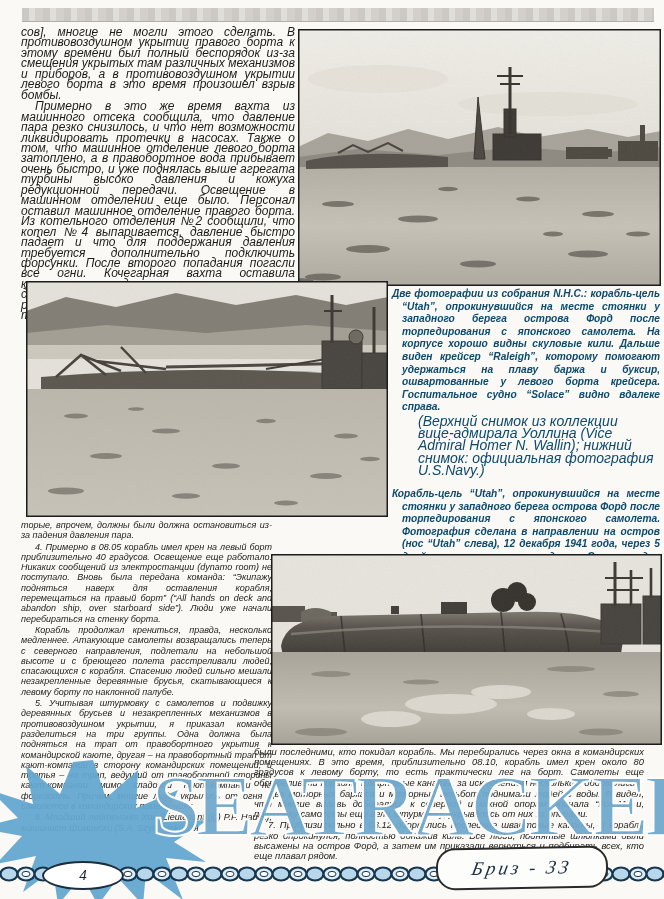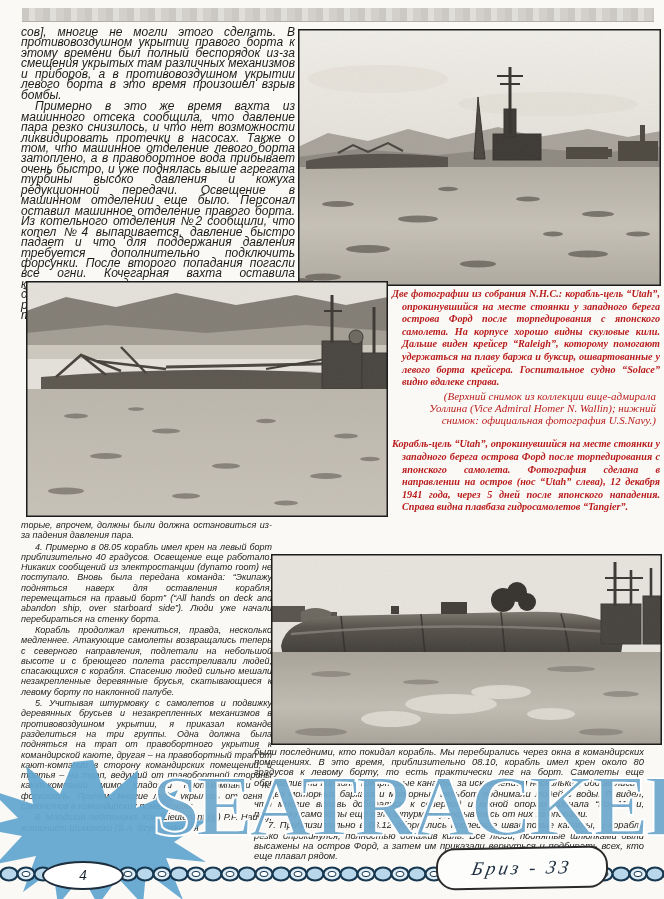--- a/index.html
+++ b/index.html
@@ -11,24 +11,24 @@
     opacity:.75;border-bottom:1px solid #9a978f;}
   
   .bt{position:absolute;text-align:justify;font-style:italic;color:#1d1b18;}
   .bt p{margin:0 0 1px 0;text-indent:14px;}
   .bt p.noind{text-indent:0;}
   .col1{left:21px;top:27px;width:274px;font-size:12px;line-height:10.45px;}
   .col2{left:21px;top:520px;width:251px;font-size:9px;line-height:10.3px;}
   .botcol{left:254px;top:747px;width:390px;font-size:9.4px;line-height:10.2px;}
   
   .caps{position:absolute;left:392px;top:288px;width:268px;
-        font-family:Liberation Serif, serif;color:#b91c1c;}
+        font-family:Liberation Sans, sans-serif;color:#0c4a6e;}
   .caps .main{font-weight:bold;font-style:italic;font-size:10.2px;line-height:12.6px;
         text-align:justify;margin:0;padding-left:10px;text-indent:-10px;}
-  .caps .credit{font-style:italic;font-size:11px;line-height:12.2px;text-align:right;
+  .caps .credit{font-style:italic;font-size:14px;line-height:12.2px;text-align:left;
         margin:1px 0 12px 0;padding:0 4px 0 26px;}
   
   figure{margin:0;position:absolute;}
   figure svg{display:block;}
   .ph1{left:298px;top:29px;}
   .ph2{left:26px;top:281px;}
   .ph3{left:271px;top:554px;}
   
   .chain{position:absolute;left:0;top:860px;width:664px;height:28px;z-index:6;}
   .oval-page{position:absolute;left:42px;top:861px;width:78px;height:25px;z-index:7;

